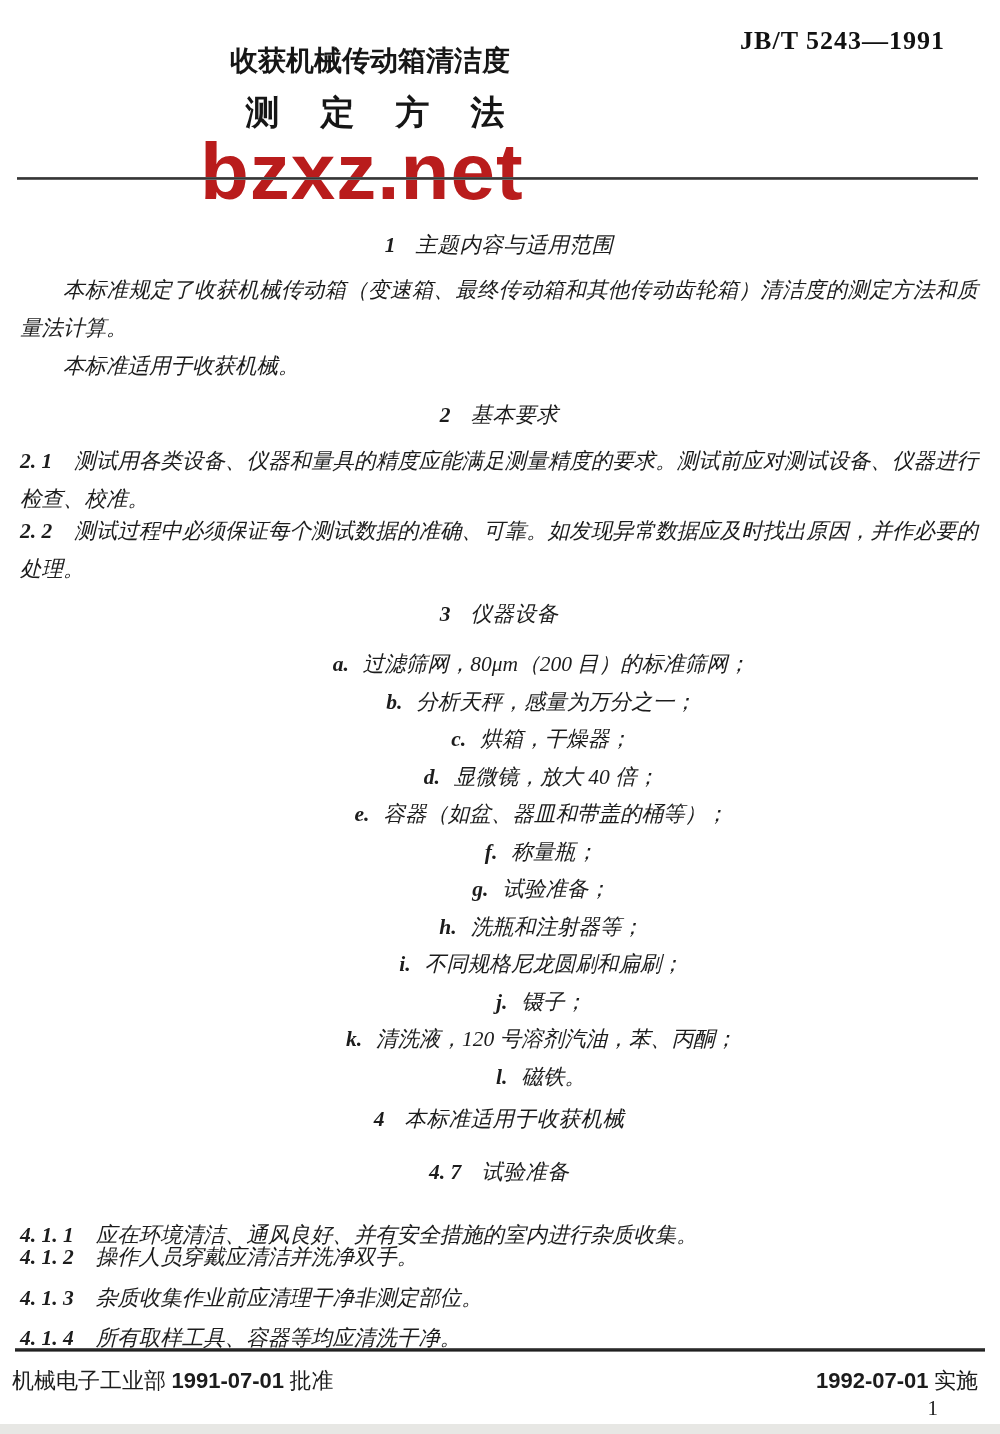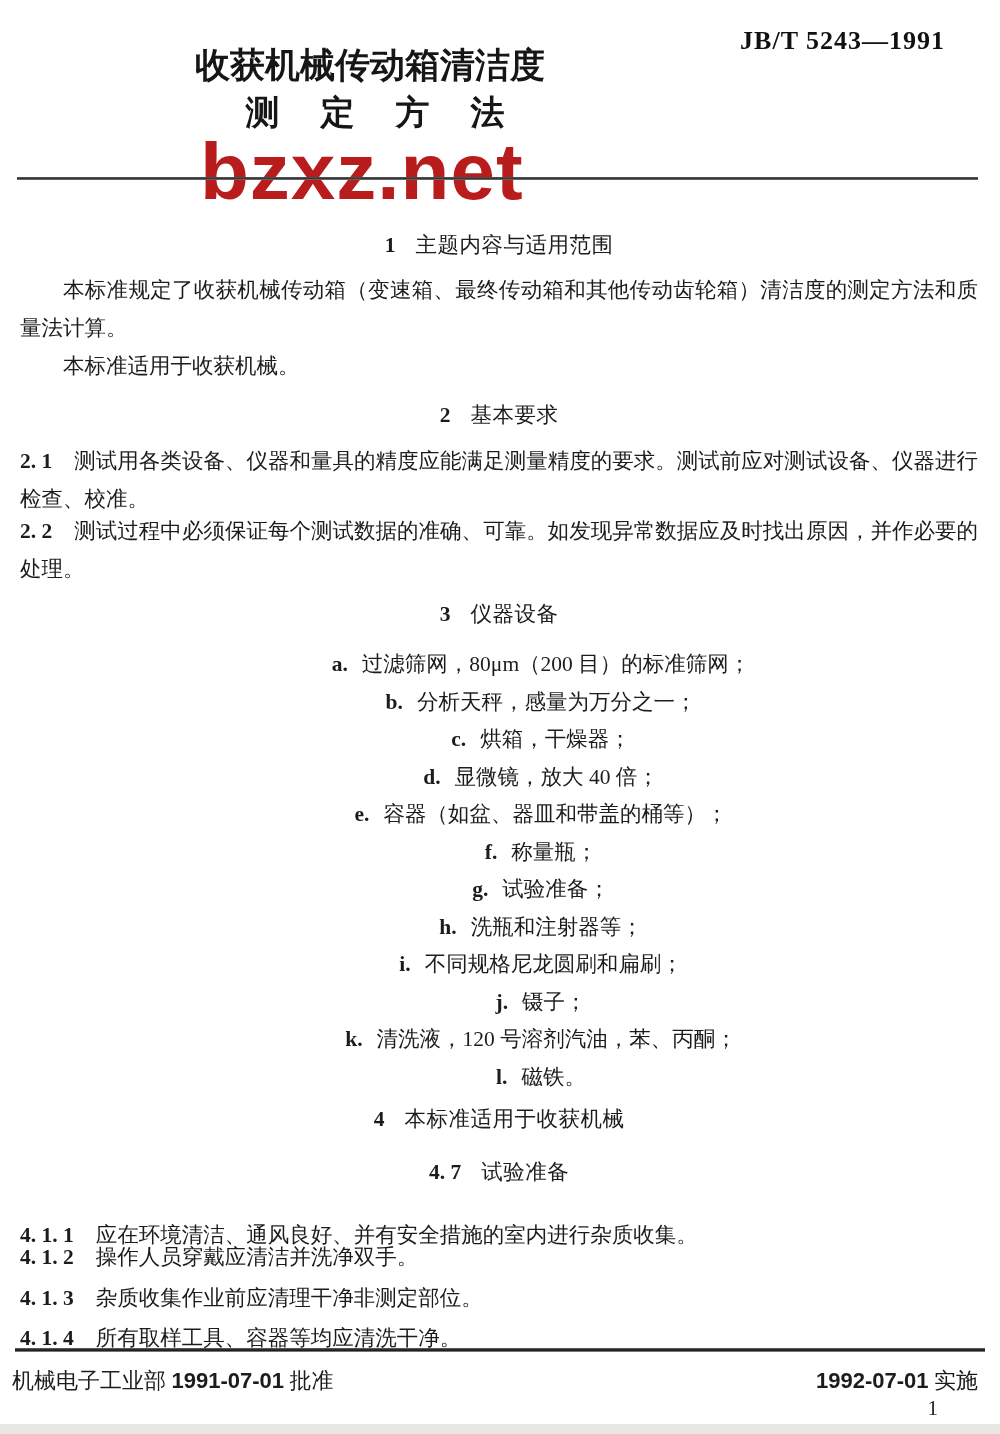--- a/index.html
+++ b/index.html
@@ -11,40 +11,40 @@
   .abs{position:absolute;text-align:center;}
 
   
   .doc-code{
     top:26px;right:55px;
     font-size:26px;font-weight:bold;letter-spacing:1px;
     font-family:"Liberation Serif",serif;color:#111;
   }
   .title1{
     top:42px;left:0;width:740px;text-align:center;
-    font-size:35px;font-weight:600;color:#161616;
+    font-size:28px;font-weight:600;color:#161616;
   }
   .title2{
     top:90px;left:0;width:770px;text-align:center;
     font-size:34px;font-weight:600;color:#161616;
     letter-spacing:41px;padding-left:21px;box-sizing:border-box;
   }
   .watermark{
     top:132px;left:200px;
     font-family:"Liberation Sans","DejaVu Sans",sans-serif;
     font-size:80px;font-weight:bold;letter-spacing:1px;
     color:#b91c1c;line-height:1;
   }
   .rule-top{
     top:177px;left:17px;width:961px;height:3px;
     background:linear-gradient(#5a5a5a,#2e2e2e 60%,#8a8a8a);
   }
 
   
-  .blk{left:20px;width:958px;font-size:21.5px;line-height:38px;}
+  .blk{left:20px;width:958px;font-size:21.5px;line-height:38px;font-style:italic;}
   .h-num{font-weight:bold;font-family:"Liberation Serif",serif;margin-right:20px;}
   .h-txt{font-family:"Liberation Sans","DejaVu Sans",sans-serif;font-weight:500;letter-spacing:0.5px;}
   .para{text-align:justify;text-indent:2em;}
   .clause{text-align:justify;}
   .c-num{font-weight:bold;font-family:"Liberation Serif",serif;margin-right:22px;white-space:nowrap;}
   .list-item{padding-left:42px;}
   .li-letter{font-weight:bold;font-family:"Liberation Serif",serif;margin-right:14px;}
 
   
   .rule-bottom{

